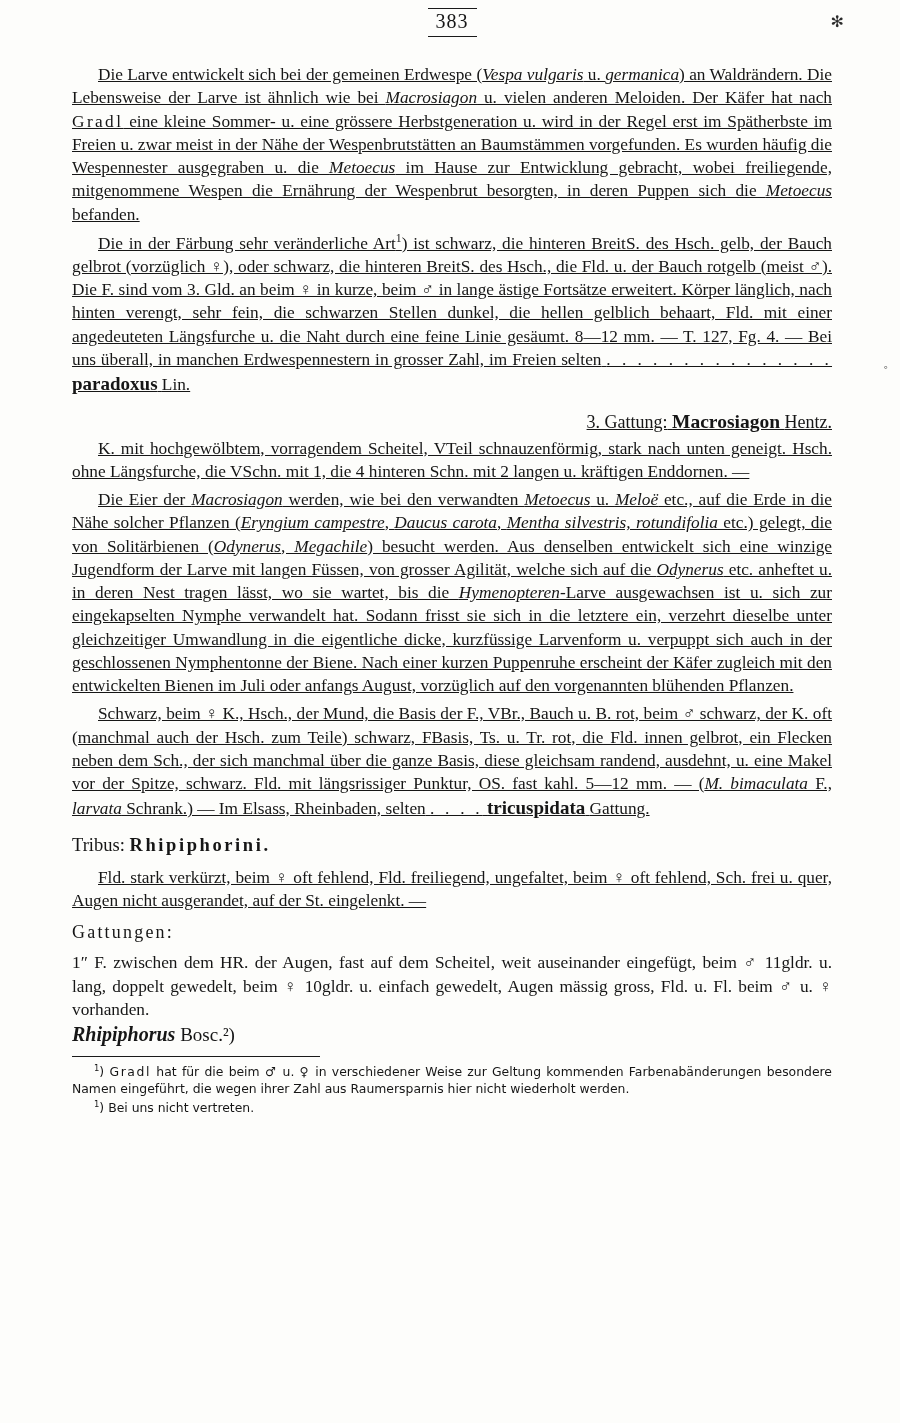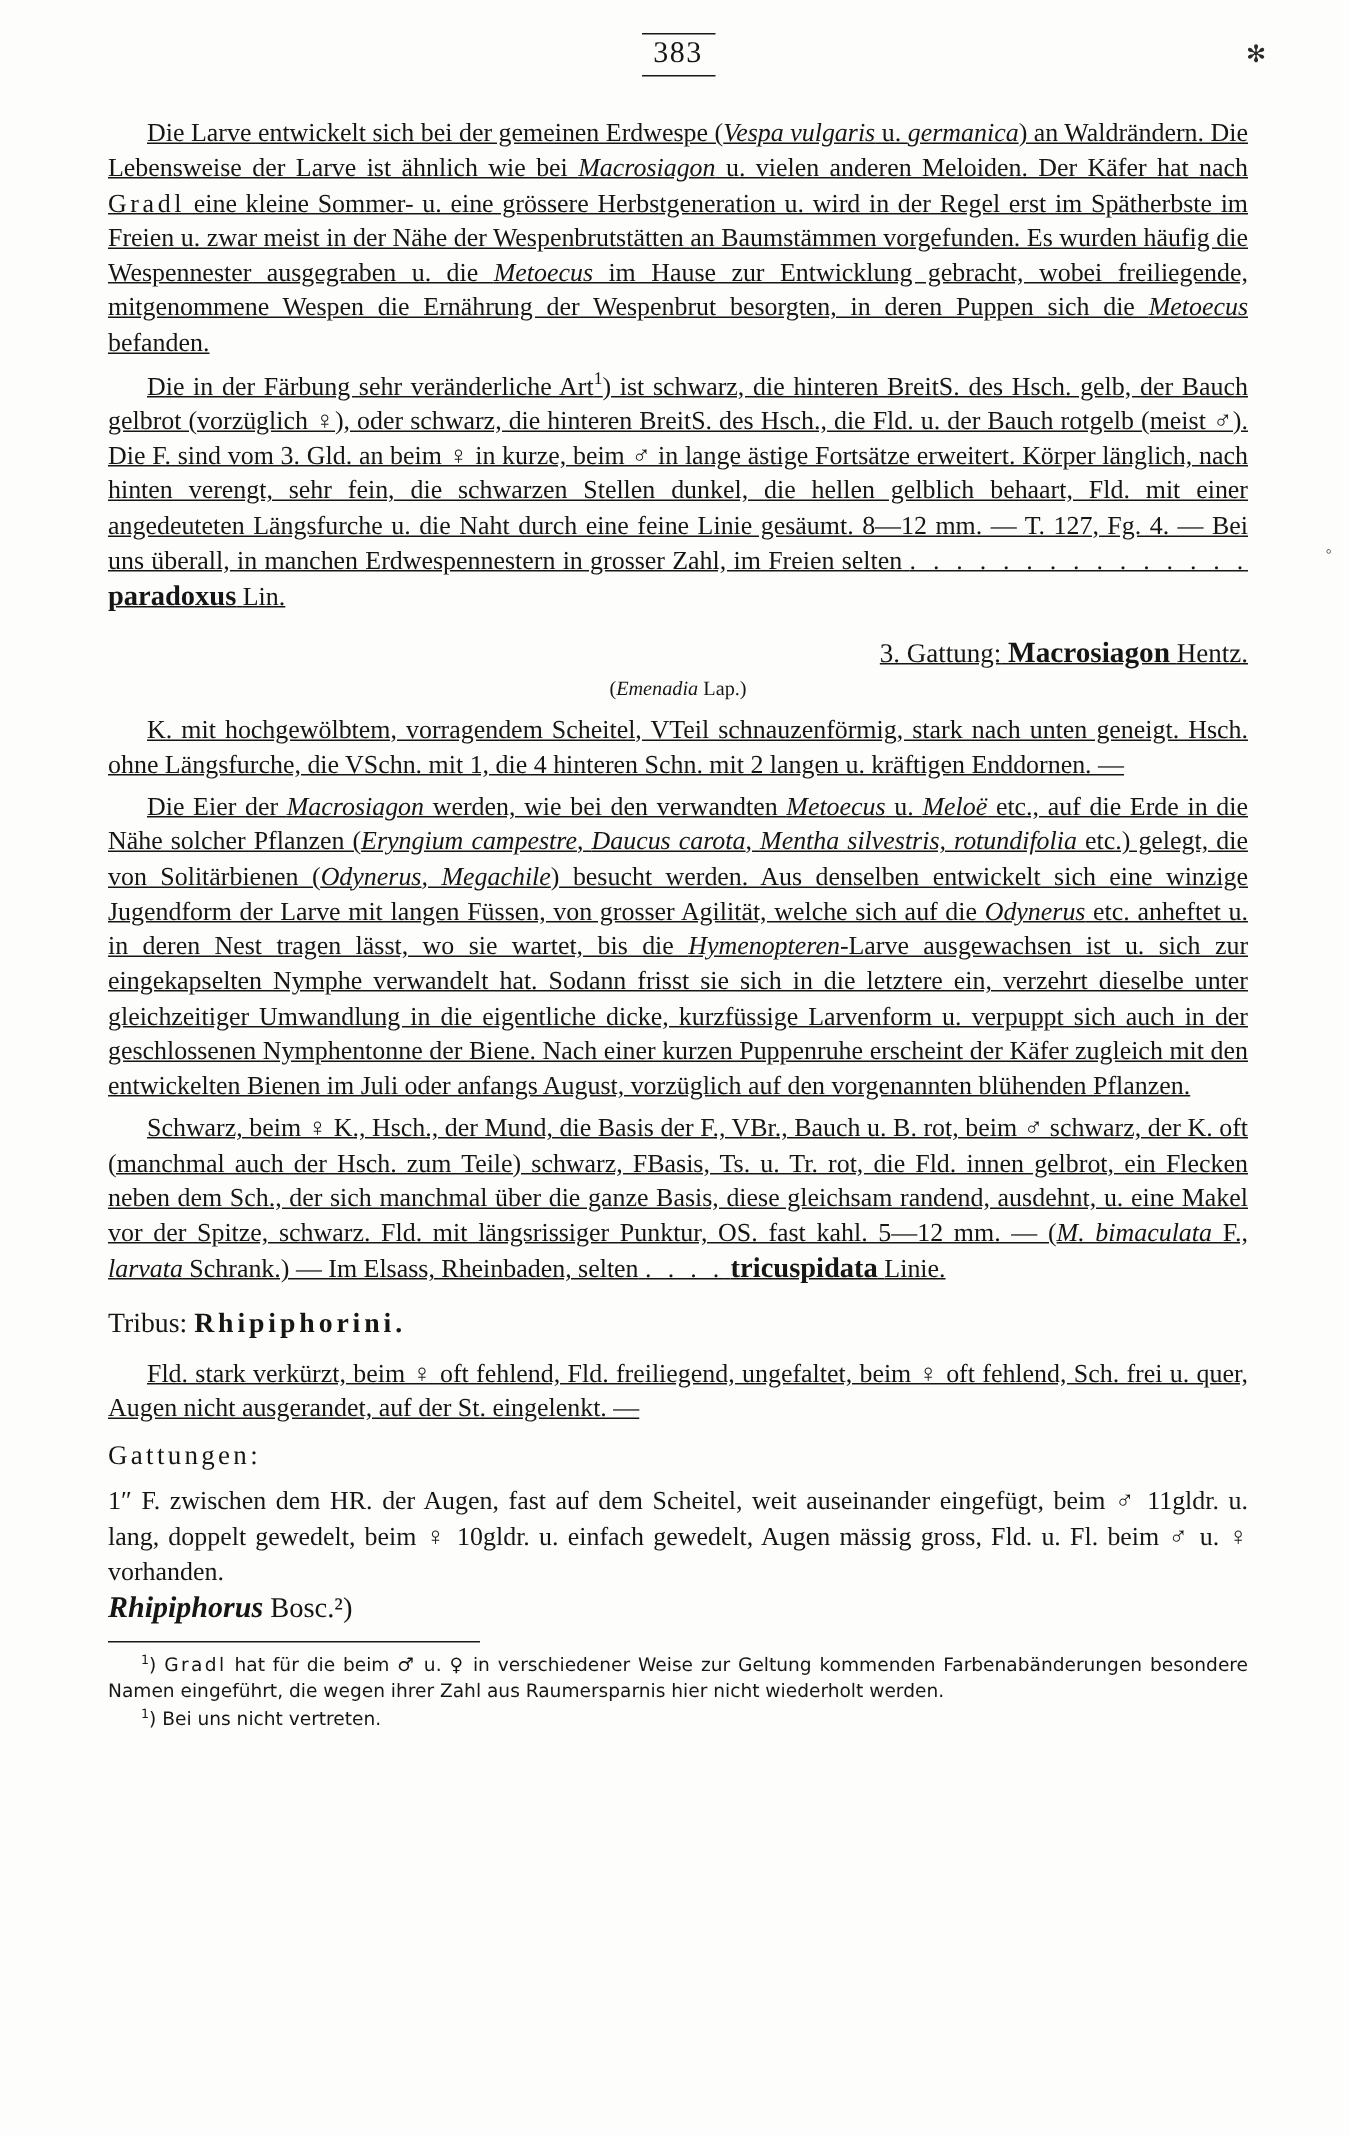--- a/index.html
+++ b/index.html
@@ -18,21 +18,21 @@
   .page {
     position: absolute;
     left: 0; top: 0;
     width: 900px;
     height: 1423px;
     background: #fdfdfb;
   }
   .content {
     position: absolute;
     left: 72px;
-    top: 22px;
+    top: 8px;
     width: 760px;
   }
   
   .page-header {
     text-align: center;
     position: relative;
     margin-bottom: 26px;
   }
   .page-number {
     display: inline-block;
@@ -165,37 +165,34 @@
       <span class="dots">. . . . . . . . . . . . . . .</span>
       <span class="species-inline">paradoxus</span>
       <span>Lin.</span>
     </p>
 
     <div class="heading-gattung">
       <span>3. Gattung:</span>
       <span class="gname">Macrosiagon</span>
       <span>Hentz.</span>
     </div>
-    <div class="subheading-syn">
-      <span>(<i>Emenadia</i> Lap.)</span>
-    </div>
 
     <p class="indent">
       <span>K. mit hochgewölbtem, vorragendem Scheitel, VTeil schnauzenförmig, stark nach unten geneigt. Hsch. ohne Längsfurche, die VSchn. mit 1, die 4 hinteren Schn. mit 2 langen u. kräftigen Enddornen. —</span>
     </p>
 
     <p class="indent blocktext">
       <span>Die Eier der <i>Macrosiagon</i> werden, wie bei den verwandten <i>Metoecus</i> u. <i>Meloë</i> etc., auf die Erde in die Nähe solcher Pflanzen (<i>Eryngium campestre</i>, <i>Daucus carota</i>, <i>Mentha silvestris, rotundifolia</i> etc.) gelegt, die von Solitärbienen (<i><i>Odynerus</i>, Megachile</i>) besucht werden. Aus denselben entwickelt sich eine winzige Jugendform der Larve mit langen Füssen, von grosser Agilität, welche sich auf die <i>Odynerus</i> etc. anheftet u. in deren Nest tragen lässt, wo sie wartet, bis die <i>Hymenopteren</i>-Larve ausgewachsen ist u. sich zur eingekapselten Nymphe verwandelt hat. Sodann frisst sie sich in die letztere ein, verzehrt dieselbe unter gleichzeitiger Umwandlung in die eigentliche dicke, kurzfüssige Larvenform u. verpuppt sich auch in der geschlossenen Nymphentonne der Biene. Nach einer kurzen Puppenruhe erscheint der Käfer zugleich mit den entwickelten Bienen im Juli oder anfangs August, vorzüglich auf den vorgenannten blühenden Pflanzen.</span>
     </p>
 
     <p class="indent blocktext">
       <span>Schwarz, beim ♀ K., Hsch., der Mund, die Basis der F., VBr., Bauch u. B. rot, beim ♂ schwarz, der K. oft (manchmal auch der Hsch. zum Teile) schwarz, FBasis, Ts. u. Tr. rot, die Fld. innen gelbrot, ein Flecken neben dem Sch., der sich manchmal über die ganze Basis, diese gleichsam randend, ausdehnt, u. eine Makel vor der Spitze, schwarz. Fld. mit längsrissiger Punktur, OS. fast kahl. 5—12 mm. — (<i>M. bimaculata</i> F., <i>larvata</i> Schrank.) — Im Elsass, Rheinbaden, selten</span>
       <span class="dots">. . . .</span>
       <span class="species-inline">tricuspidata</span>
-      <span>Linie.</span>
+      <span>Gattung.</span>
     </p>
 
     <div class="tribus">
       <span>Tribus:</span>
       <span class="tname">Rhipiphorini.</span>
     </div>
 
     <p class="indent">
       <span>Fld. stark verkürzt, beim ♀ oft fehlend, Fld. freiliegend, ungefaltet, beim ♀ oft fehlend, Sch. frei u. quer, Augen nicht ausgerandet, auf der St. eingelenkt. —</span>
     </p>

